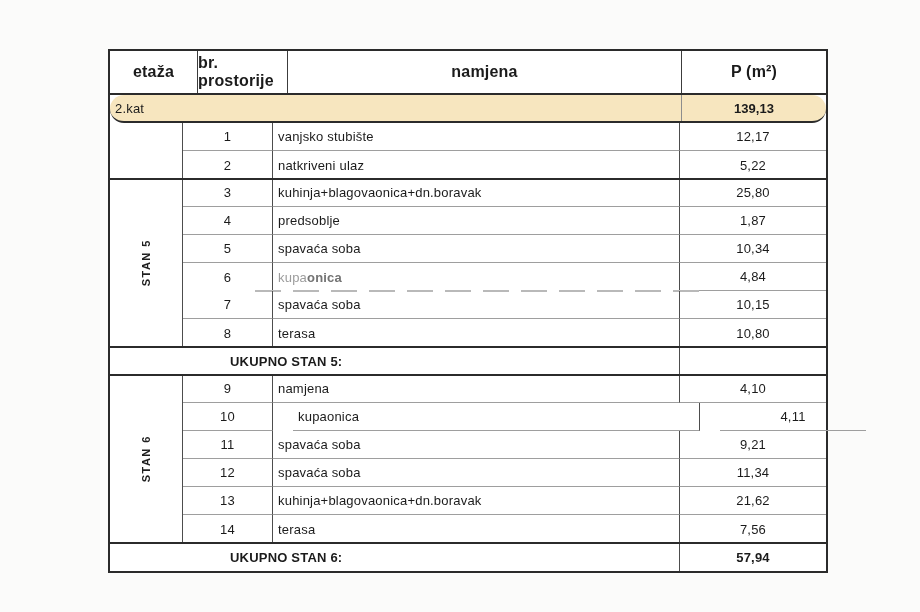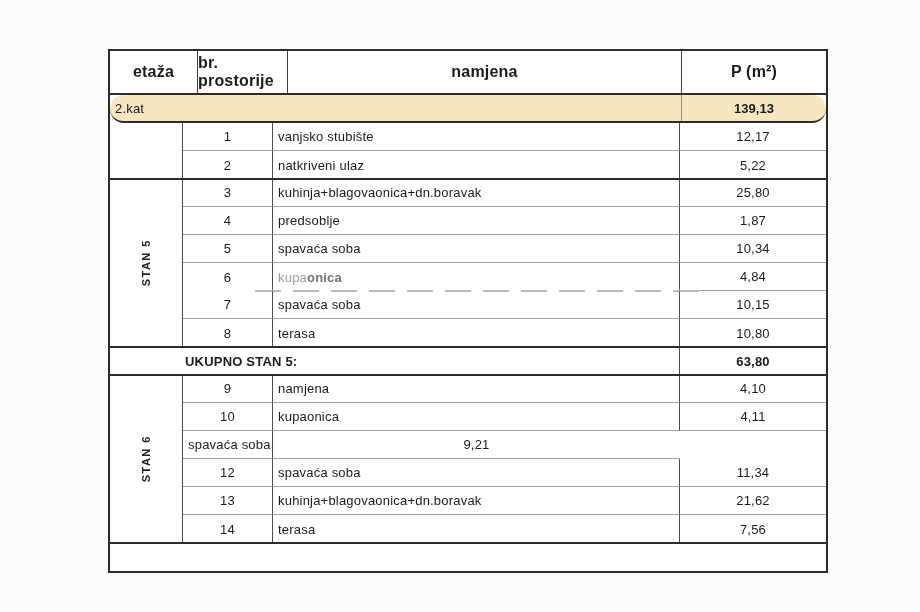--- a/index.html
+++ b/index.html
@@ -50,21 +50,21 @@
   .tbody{position:absolute;left:0;top:72px;width:716px;height:448px}
   .row{position:absolute;height:28px}
   .row.room{left:73px;width:643px;display:grid;grid-template-columns:90px 407px 146px}
   .row.total{left:0;width:716px;display:grid;grid-template-columns:570px 146px}
   .cell{box-sizing:border-box;font-size:13px;display:flex;align-items:center;letter-spacing:.2px}
   .c-num{justify-content:center;border-right:1px solid #4d4d4d;border-bottom:1px solid #9e9e9e}
   .c-name{padding-left:5px;border-right:1px solid #4d4d4d;border-bottom:1px solid #9e9e9e}
   .c-area{justify-content:center;border-bottom:1px solid #9e9e9e}
   .row.nb .cell{border-bottom:none}
   .row.wm .c-num,.row.wm .c-name{border-bottom:none}
-  .t-label{justify-content:flex-start;padding-left:75px;font-weight:bold;border-right:1px solid #4d4d4d}
+  .t-label{justify-content:flex-start;padding-left:120px;font-weight:bold;border-right:1px solid #4d4d4d}
   .t-area{justify-content:center;font-weight:bold}
   
   .stan{
     position:absolute;left:0;width:73px;box-sizing:border-box;
     border-right:1px solid #4d4d4d;background:#fff;
     display:flex;align-items:center;justify-content:center;
   }
   .stan span{
     writing-mode:vertical-rl;transform:rotate(180deg);
     font-weight:bold;font-size:11px;letter-spacing:1.5px;color:#1f1f1f;
@@ -136,51 +136,55 @@
         <div class="cell c-name">spavaća soba</div>
         <div class="cell c-area">10,15</div>
       </div>
       <div class="row room nb" style="top: 196px;">
         <div class="cell c-num">8</div>
         <div class="cell c-name">terasa</div>
         <div class="cell c-area">10,80</div>
       </div>
       <div class="row total nb" style="top: 224px;">
         <div class="cell t-label">UKUPNO STAN 5:</div>
-        <div class="cell t-area">63,80</div>
       </div>
       <div class="row room" style="top: 252px;">
         <div class="cell c-num">9</div>
         <div class="cell c-name">namjena</div>
         <div class="cell c-area">4,10</div>
       </div>
-      <div class="row room" style="top: 280px;">
+      <div class="row room" style="top: 280px; gap: 20px;">
         <div class="cell c-num">10</div>
         <div class="cell c-name">kupaonica</div>
         <div class="cell c-area">4,11</div>
       </div>
       <div class="row room" style="top: 308px;">
+        <div class="cell c-num">11</div>
         <div class="cell c-name">spavaća soba</div>
         <div class="cell c-area">9,21</div>
       </div>
       <div class="row room" style="top: 336px;">
         <div class="cell c-num">12</div>
         <div class="cell c-name">spavaća soba</div>
         <div class="cell c-area">11,34</div>
       </div>
       <div class="row room" style="top: 364px;">
         <div class="cell c-num">13</div>
         <div class="cell c-name">kuhinja+blagovaonica+dn.boravak</div>
         <div class="cell c-area">21,62</div>
       </div>
       <div class="row room nb" style="top: 392px;">
         <div class="cell c-num">14</div>
         <div class="cell c-name">terasa</div>
         <div class="cell c-area">7,56</div>
       </div>
+      <div class="row total" style="top: 420px;">
+        <div class="cell t-label">UKUPNO STAN 6:</div>
+        <div class="cell t-area">57,94</div>
+      </div>
       <div class="stan" style="top: 0px; height: 56px;"></div>
       <div class="stan" style="top: 56px; height: 168px;">
         <span>STAN 5</span>
       </div>
       <div class="stan" style="top: 252px; height: 168px;">
         <span>STAN 6</span>
       </div>
       <div class="thick" style="top: 55px;"></div>
       <div class="thick" style="top: 223px;"></div>
       <div class="thick" style="top: 251px;"></div>

